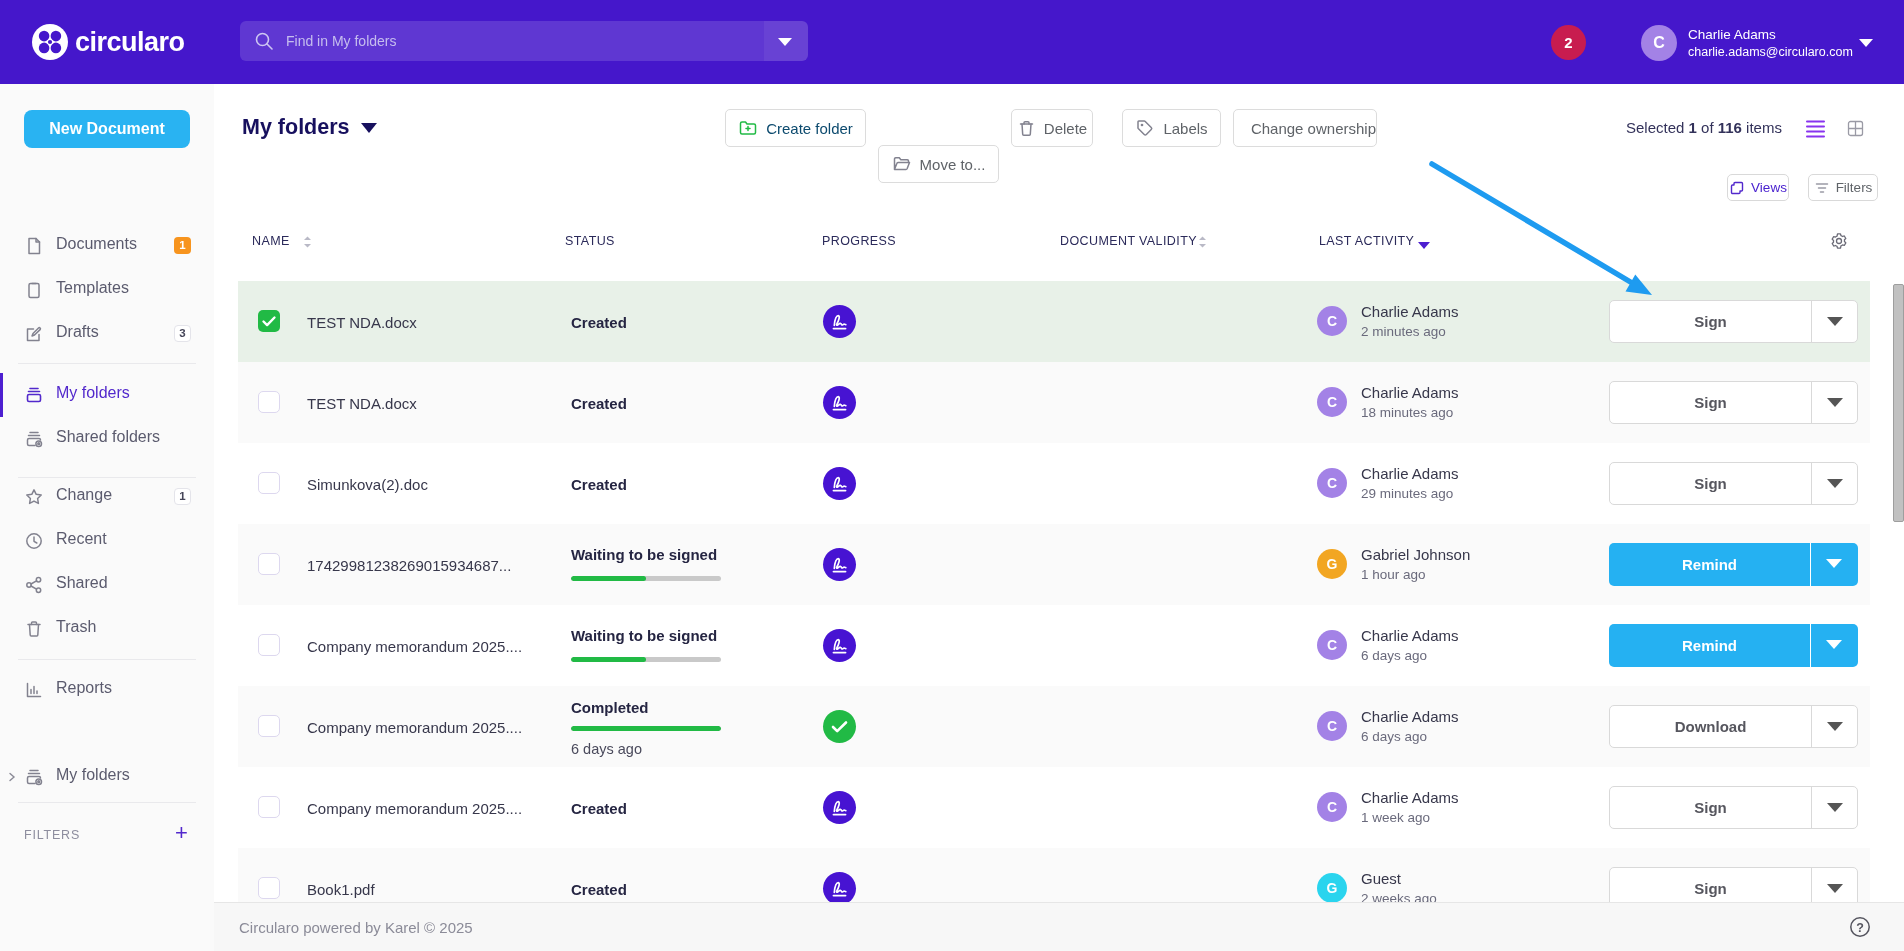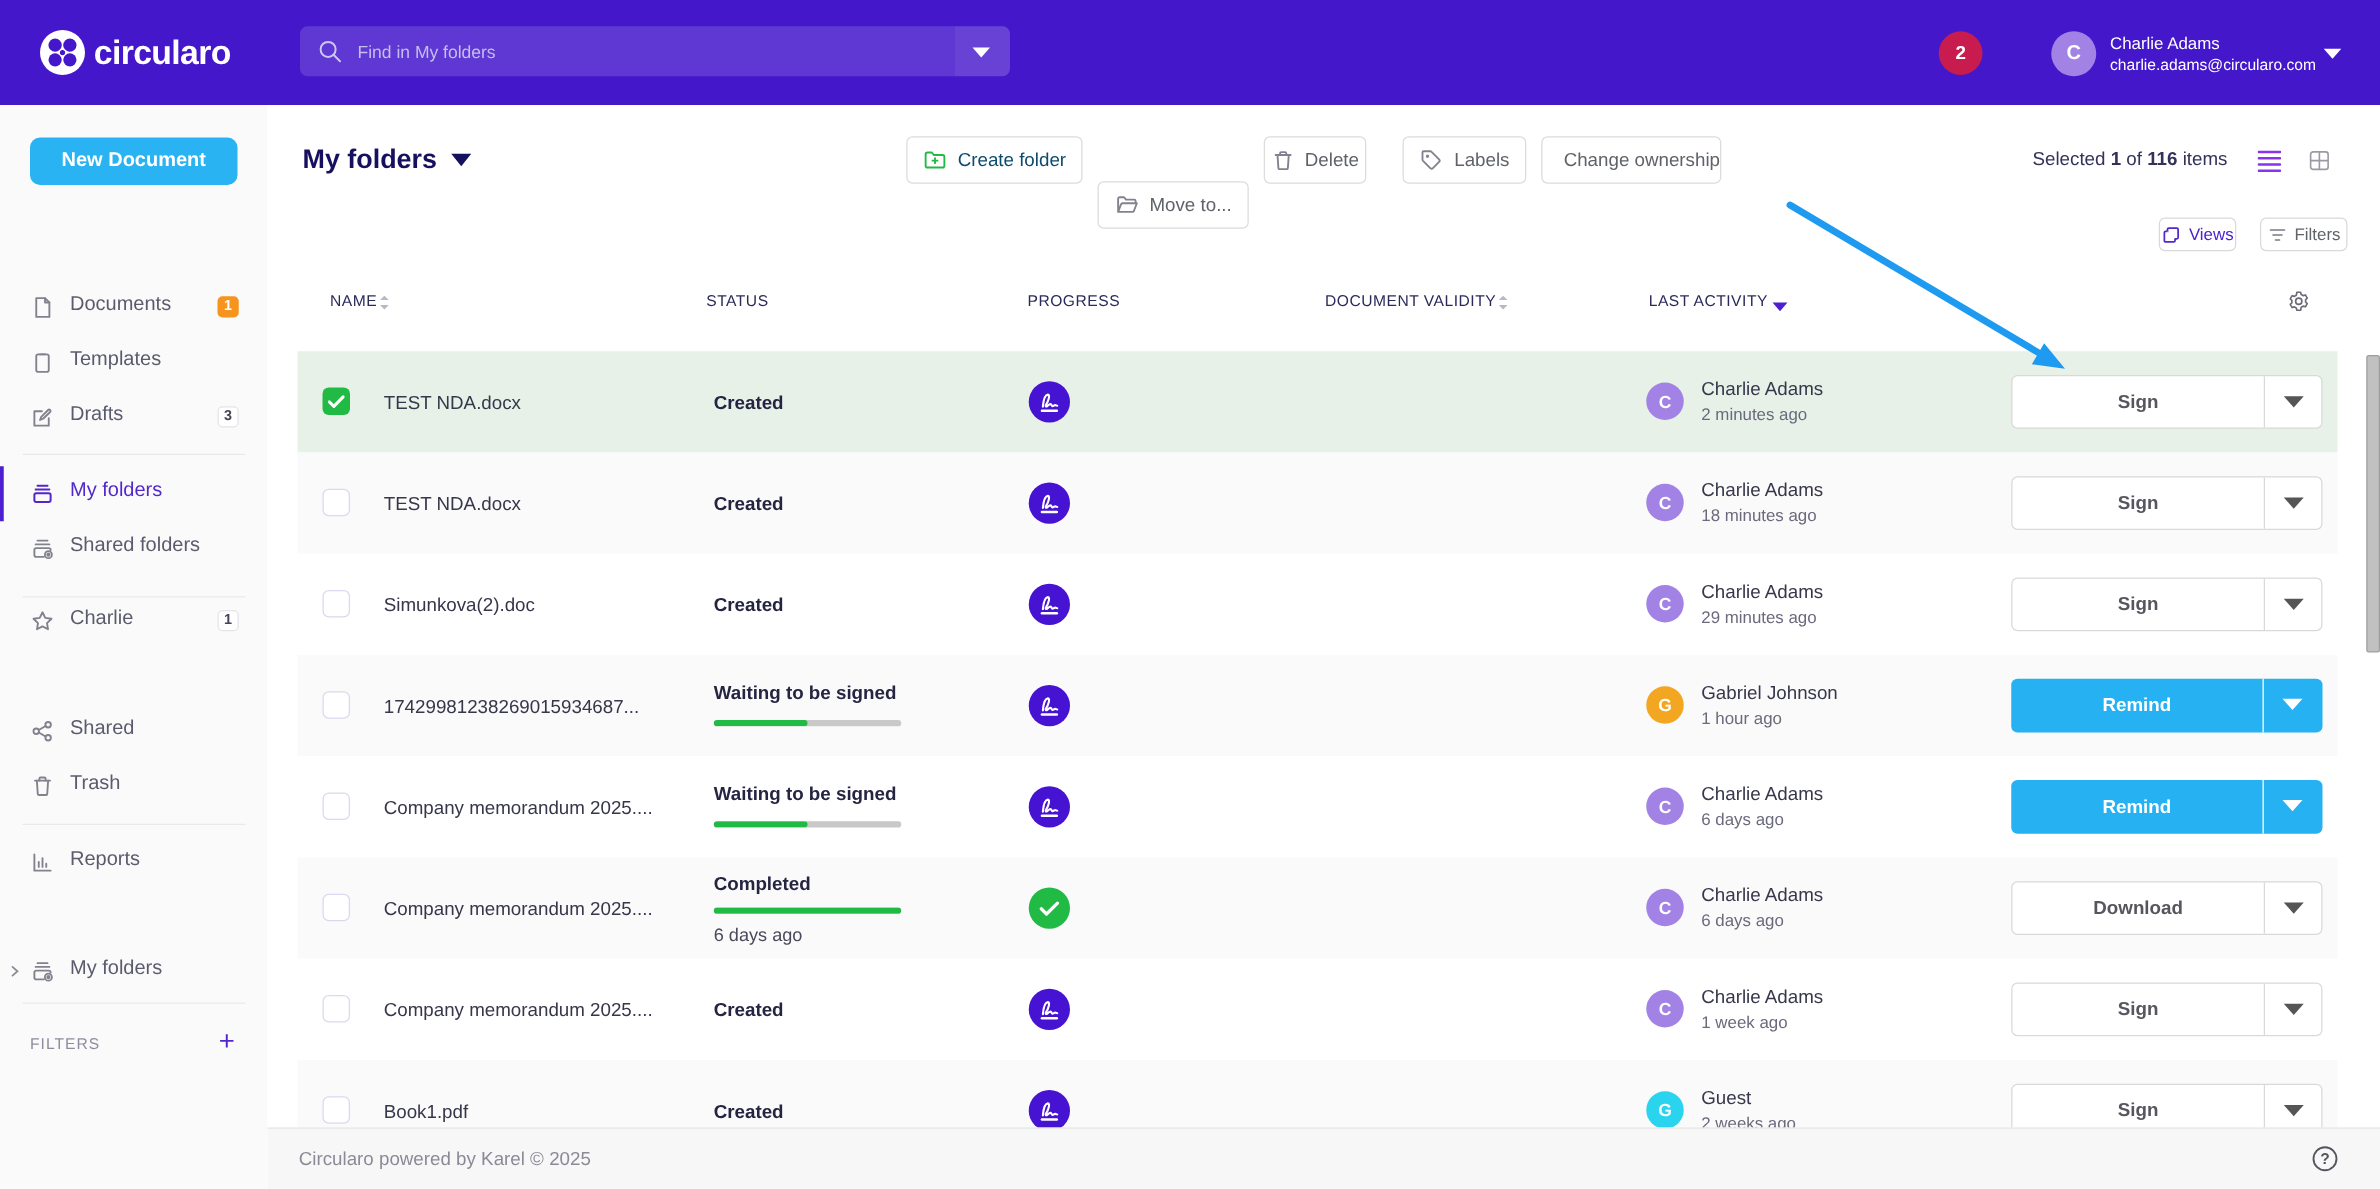--- a/index.html
+++ b/index.html
@@ -146,22 +146,31 @@
         </g>
       </svg>
 <div class="lbl">Shared folders</div>
 </div>
 <div class="nav" style="top:391px">
 <svg width="20" height="20" viewBox="0 0 20 20">
         <g fill="none" stroke="#82828f" stroke-width="1.5" stroke-linecap="round" stroke-linejoin="round">
           <path d="M10 2.8 L12.2 7.3 L17.2 8 L13.6 11.5 L14.4 16.4 L10 14.1 L5.6 16.4 L6.4 11.5 L2.8 8 L7.8 7.3 Z"></path>
         </g>
       </svg>
-<div class="lbl">Charlie</div>
+<div class="lbl">Change</div>
 <div class="bdg white">1</div>
+</div>
+<div class="nav" style="top:435px">
+<svg width="20" height="20" viewBox="0 0 20 20">
+        <g fill="none" stroke="#82828f" stroke-width="1.5" stroke-linecap="round" stroke-linejoin="round">
+          <circle cx="10" cy="10" r="7.2"></circle>
+          <path d="M10 6 V10.3 L12.8 12"></path>
+        </g>
+      </svg>
+<div class="lbl">Recent</div>
 </div>
 <div class="nav" style="top:479px">
 <svg width="20" height="20" viewBox="0 0 20 20">
         <g fill="none" stroke="#82828f" stroke-width="1.5" stroke-linecap="round" stroke-linejoin="round">
           <circle cx="5" cy="10" r="2.2"></circle>
           <circle cx="14.5" cy="4.8" r="2.2"></circle>
           <circle cx="14.5" cy="15.2" r="2.2"></circle>
           <path d="M7 9 L12.5 5.8 M7 11 L12.5 14.2"></path>
         </g>
       </svg>
@@ -274,21 +283,21 @@
       <span style="color:#4a22cf">Views</span>
     </div>
 <div class="vbtn" style="left:1594px;width:70px">
       <svg width="16" height="16" viewBox="0 0 16 16">
         <g stroke="#9a9aa5" stroke-width="1.5" stroke-linecap="round">
           <path d="M2.5 4 h11 M4.5 8 h7 M6.5 12 h3"></path>
         </g>
       </svg>
       <span style="color:#5f6368">Filters</span>
     </div>
-<div class="th" style="left:50px">NAME</div>
+<div class="th" style="left:38px">NAME</div>
 <svg style="position:absolute;left:88px;top:150px" width="11" height="16" viewBox="0 0 11 16">
       <path d="M2 6 L5.5 2.5 L9 6 Z" fill="#b9b9c6"></path>
       <path d="M2 10 L5.5 13.5 L9 10 Z" fill="#b9b9c6"></path>
     </svg>
 <div class="th" style="left:351px">STATUS</div>
 <div class="th" style="left:608px">PROGRESS</div>
 <div class="th" style="left:846px">DOCUMENT VALIDITY</div>
 <svg style="position:absolute;left:983px;top:150px" width="11" height="16" viewBox="0 0 11 16">
       <path d="M2 6 L5.5 2.5 L9 6 Z" fill="#b9b9c6"></path>
       <path d="M2 10 L5.5 13.5 L9 10 Z" fill="#b9b9c6"></path>

